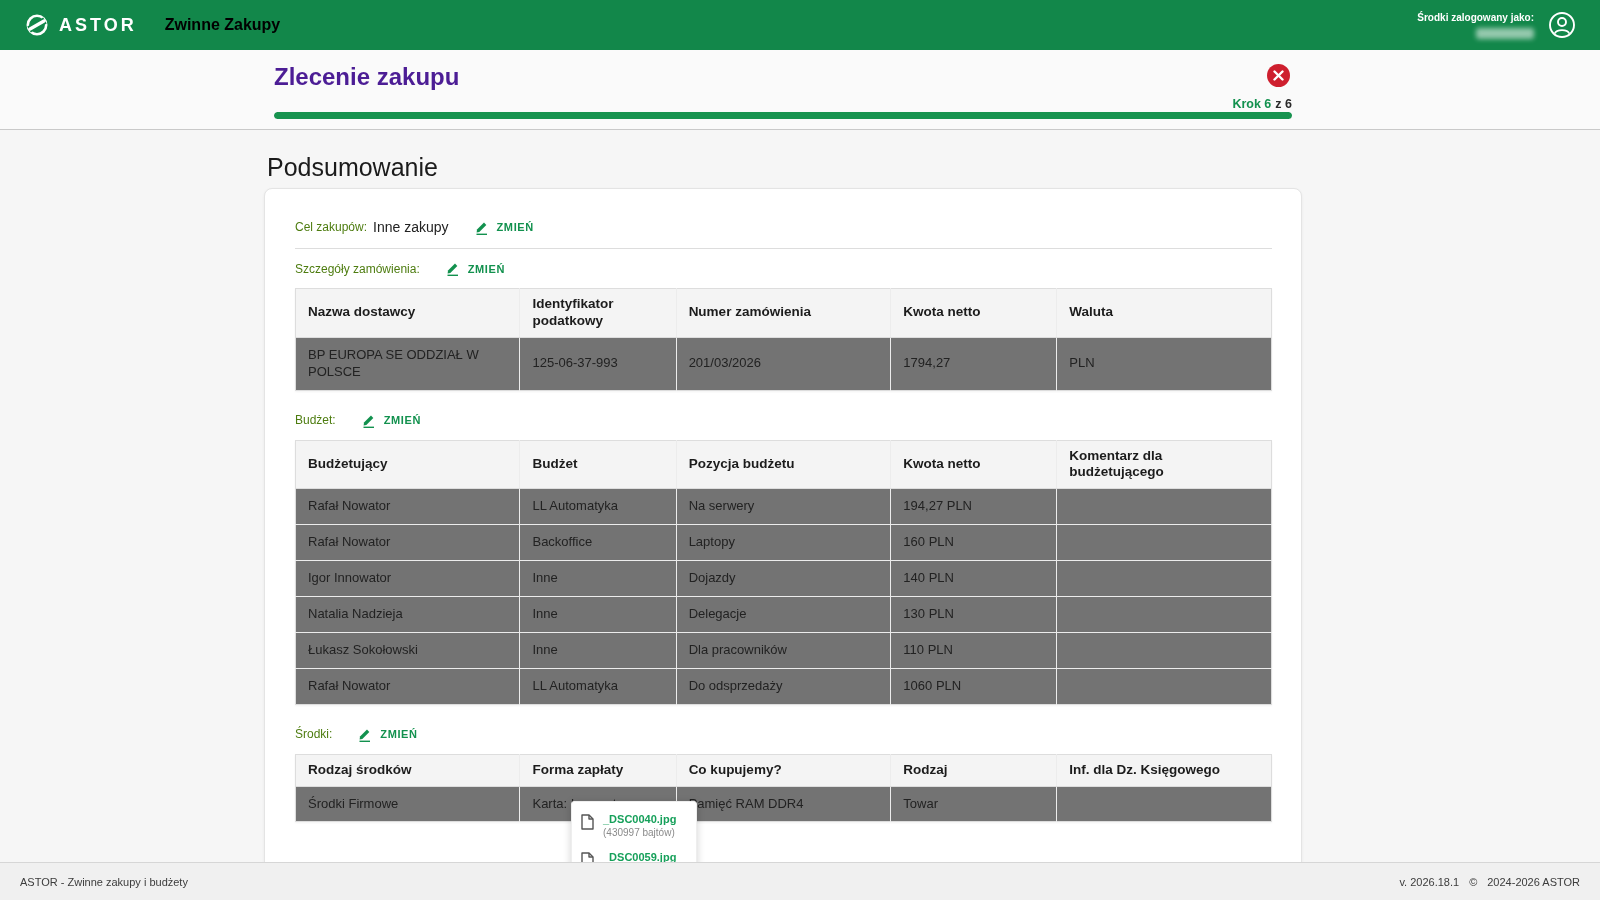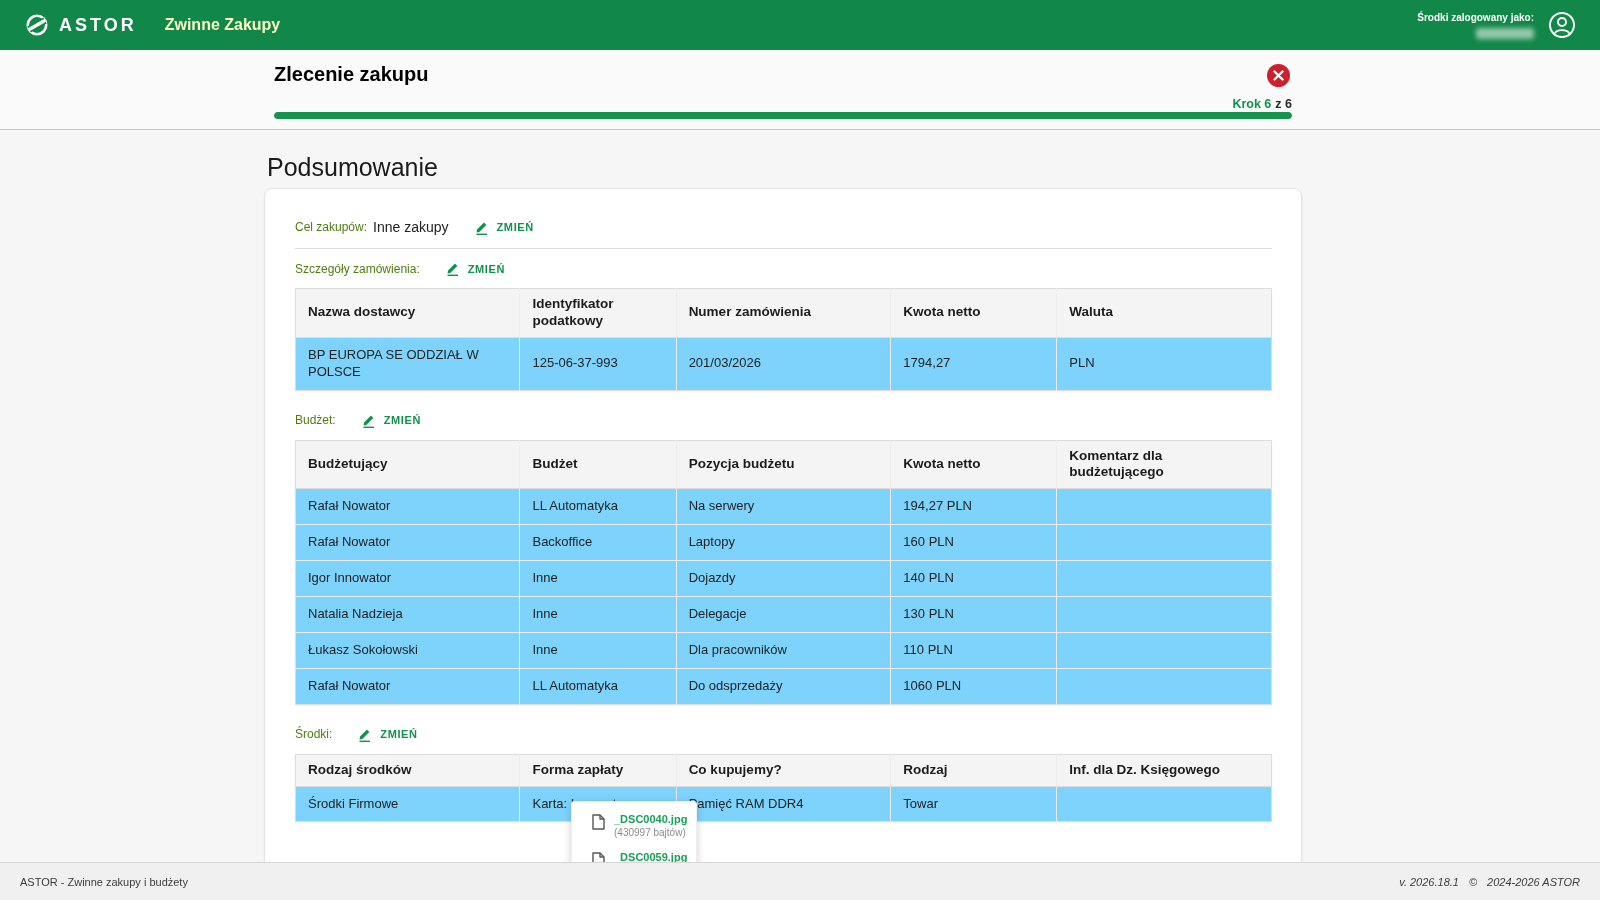--- a/index.html
+++ b/index.html
@@ -12,38 +12,38 @@
   
   .app-header {
     position:absolute; top:0; left:0; width:1600px; height:50px;
     background:#12874A; display:flex; align-items:center; padding:0 24px;
     z-index:20;
   }
   .brand { display:flex; align-items:center; gap:9px; cursor:pointer; }
   .brand-name {
     color:#fff; font-weight:bold; font-size:18px; letter-spacing:3px;
   }
-  .app-title { color:#fef9c3; font-size:16px; font-weight:600; margin-left:28px; }
+  .app-title { color:#000000; font-size:16px; font-weight:600; margin-left:28px; }
   .header-right { margin-left:auto; display:flex; align-items:center; gap:14px; }
   .login-block { text-align:right; }
   .login-label { color:#ffffff; font-size:10px; font-weight:bold; }
   .login-name-blur {
     margin-top:5px; margin-left:auto; width:58px; height:11px;
     background:rgba(255,255,255,.55); border-radius:3px; filter:blur(2.5px);
   }
   .avatar-btn { cursor:pointer; display:flex; }
 
   
   .wizard-bar {
     position:absolute; top:50px; left:0; width:1600px; height:80px;
     background:#fafafa; border-bottom:1px solid #c9c9c9; z-index:5;
   }
   .wizard-title {
     position:absolute; left:274px; top:13px;
-    font-size:20px; font-weight:600; color:#000000;
+    font-size:24px; font-weight:600; color:#4c1d95;
   }
   .close-btn {
     position:absolute; left:1267px; top:14px; width:23px; height:23px;
     border-radius:50%; background:#CE1F2E; border:none; cursor:pointer;
     display:flex; align-items:center; justify-content:center;
   }
   .step-label {
     position:absolute; top:47px; left:274px; width:1018px;
     text-align:right; font-size:12.5px; font-weight:bold;
   }
@@ -74,21 +74,21 @@
   .change-btn {
     margin-left:26px; display:inline-flex; align-items:center; gap:8px;
     background:none; border:none; cursor:pointer;
     color:#12914E; font-family:"Liberation Sans",sans-serif;
     font-size:11px; font-weight:bold; letter-spacing:.6px;
   }
   .divider { border:none; border-top:1px solid #ddd; margin:13px 0 12px 0; }
 
   table.sum-table {
     width:100%; border-collapse:collapse; margin-top:12px;
-    border:1px solid #ddd; background:#7dd3fc;
+    border:1px solid #ddd; background:#737373;
     box-shadow:0 1px 2px rgba(0,0,0,.05);
   }
   table.sum-table th {
     background:#f4f4f4; text-align:left; font-size:13.5px; font-weight:bold;
     color:#1c1c1c; padding:7px 12px; line-height:1.25;
     border-bottom:1px solid #ddd;
   }
   table.sum-table td {
     font-size:13px; color:#222; padding:9px 12px; line-height:1.3;
     border-top:1px solid #ececec;
@@ -96,33 +96,33 @@
   table.sum-table th + th, table.sum-table td + td { border-left:1px solid #ececec; }
   .mt22 { margin-top:22px; }
   .mt48 { margin-top:48px; }
 
   
   .file-popup {
     position:absolute; left:306px; top:612px; width:126px;
     background:#fff; border:1px solid #eee; border-radius:3px;
     box-shadow:0 2px 8px rgba(0,0,0,.18); padding:4px 0; z-index:2;
   }
-  .file-item { display:flex; align-items:flex-start; gap:9px; padding:7px 10px 6px 20px; }
+  .file-item { display:flex; align-items:flex-start; gap:9px; padding:7px 10px 6px 0;margin-left:9px; }
   .file-name { color:#16A05A; font-size:11px; font-weight:bold; cursor:pointer; display:block; }
   .file-size { color:#8a8a8a; font-size:10px; margin-top:2px; }
   .doc-icon { flex:0 0 auto; margin-top:1px; }
 
   
   .app-footer {
     position:absolute; bottom:0; left:0; width:1600px; height:38px;
     background:#f0f0f0; border-top:1px solid #d6d6d6; z-index:10;
     display:flex; align-items:center; padding:0 20px;
     font-size:11px; color:#3c3c3c;text-align:right;
   }
-  .footer-right { margin-left:auto; display:flex; align-items:center; gap:10px;font-style:italic; }
+  .footer-right { margin-left:auto; display:flex; align-items:center; gap:10px; }
 </style>
 </head>
 <body>
 
 <header class="app-header">
   <div class="brand">
     <svg width="26" height="26" viewBox="0 0 26 26">
       <circle cx="13" cy="13" r="9.2" fill="none" stroke="#fff" stroke-width="2.6"></circle>
       <line x1="5" y1="17.5" x2="21" y2="8.5" stroke="#12874A" stroke-width="7"></line>
       <line x1="6" y1="16.9" x2="20" y2="9.1" stroke="#fff" stroke-width="3.4" stroke-linecap="round"></line>

